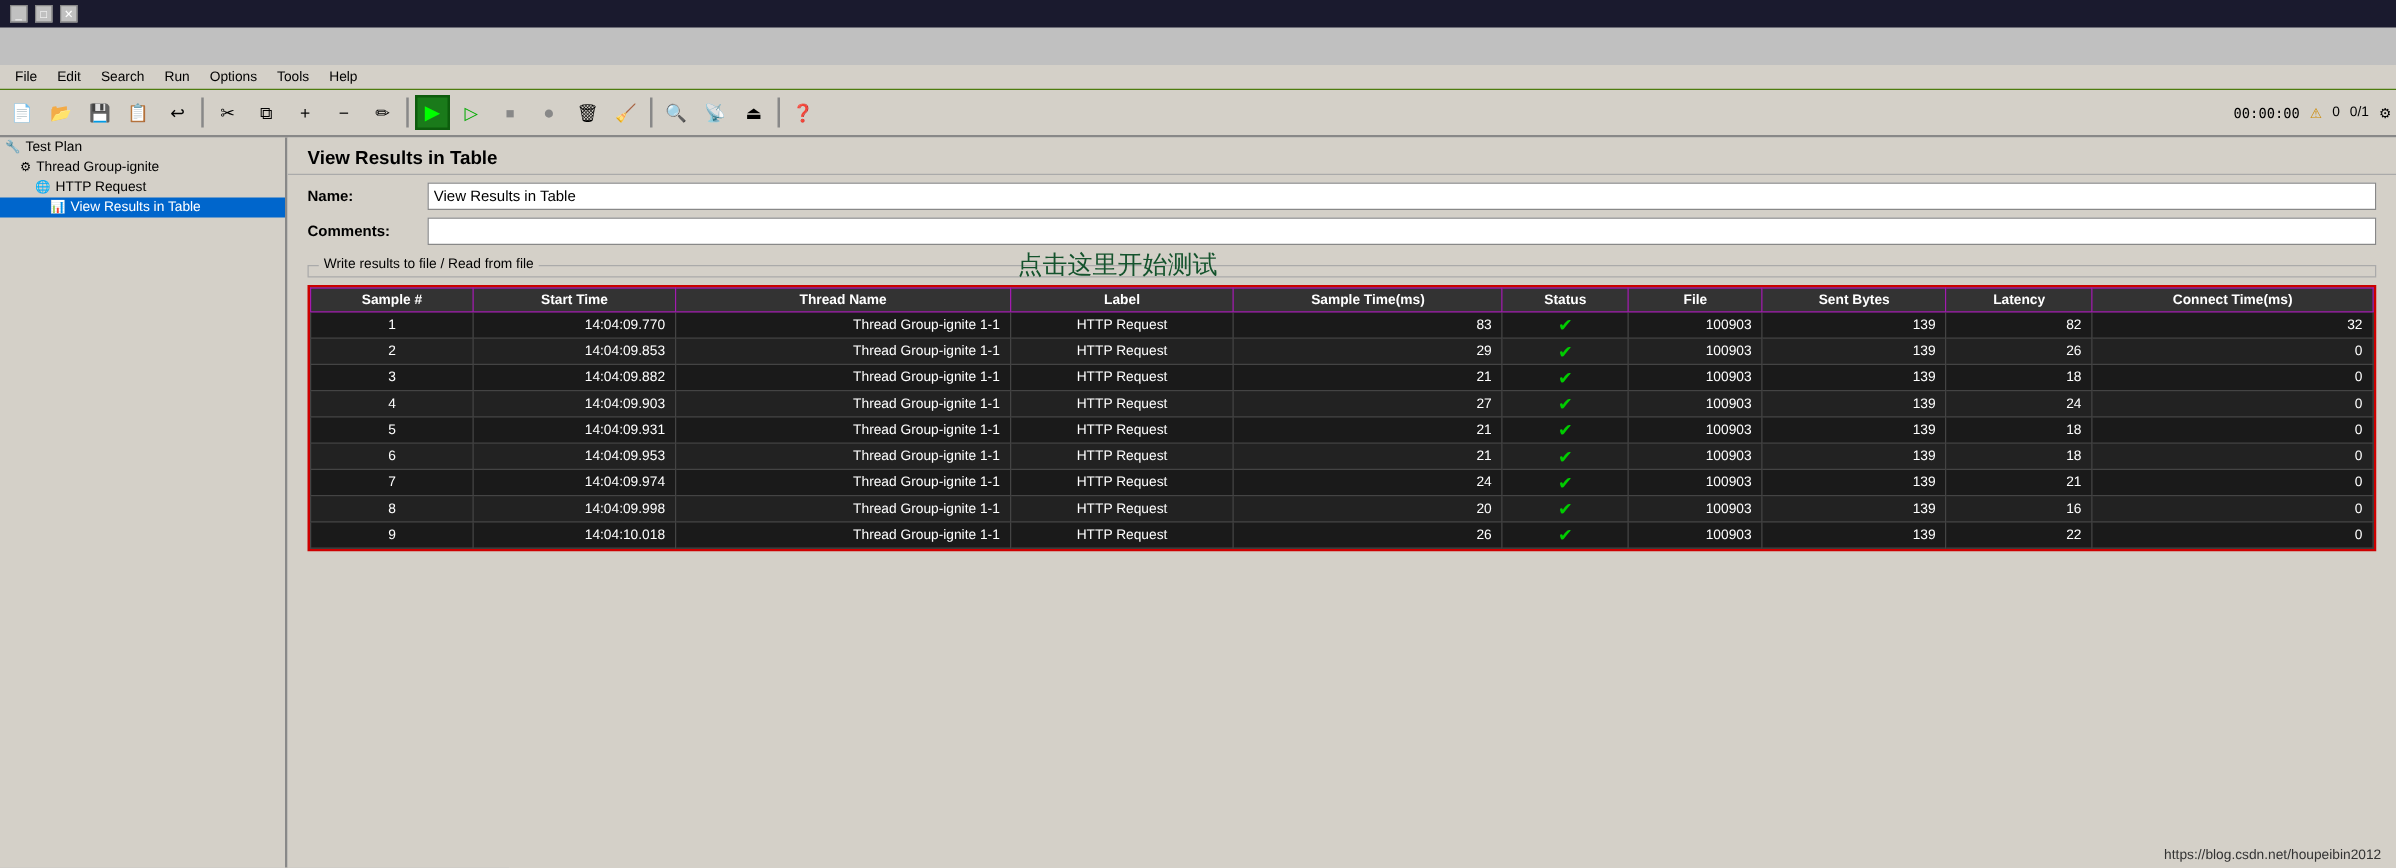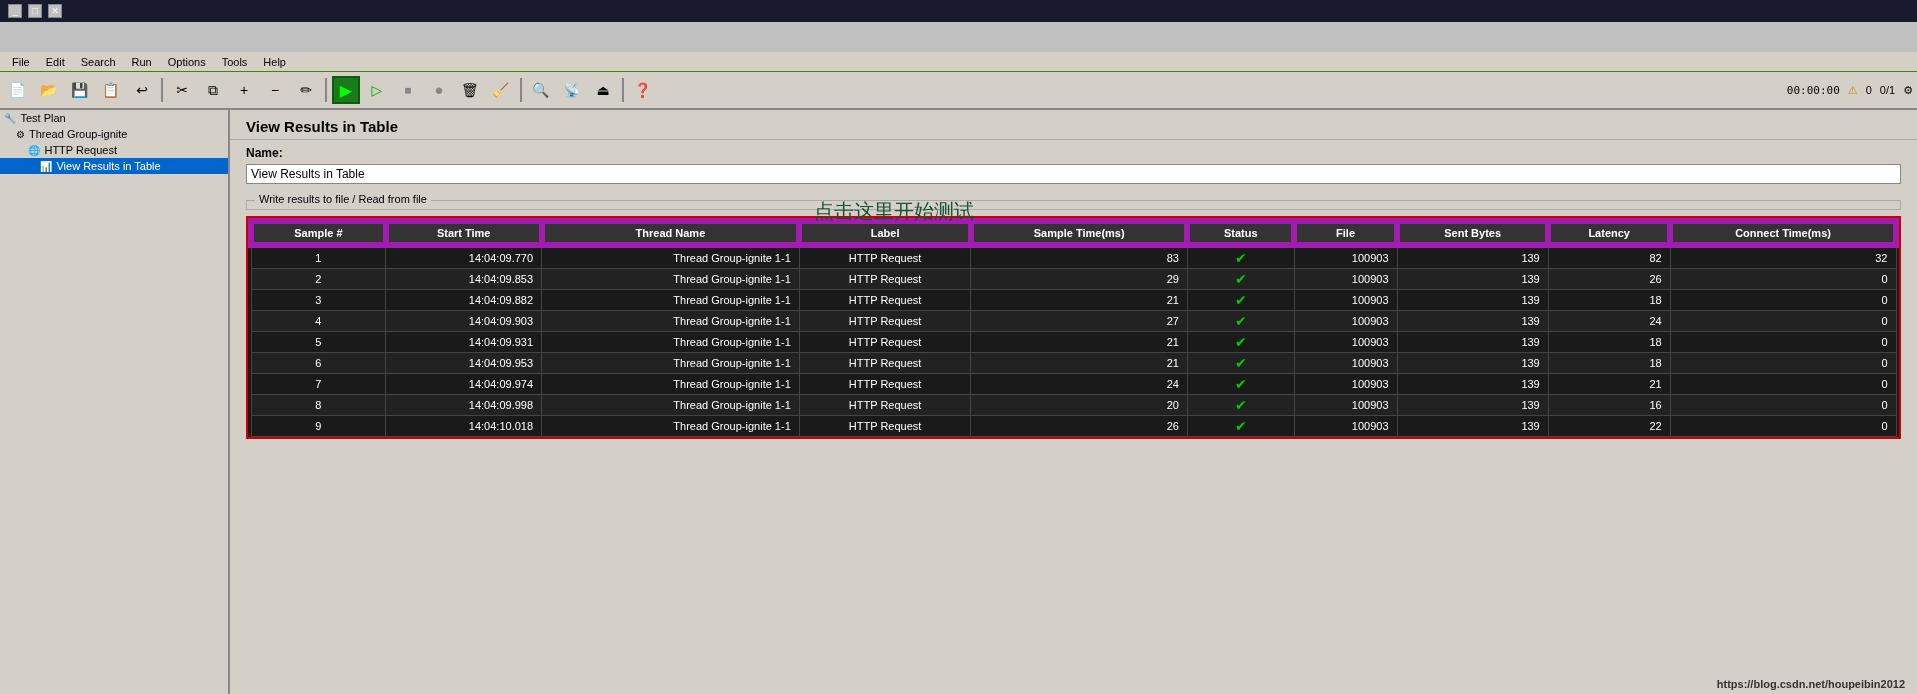--- a/index.html
+++ b/index.html
@@ -141,23 +141,23 @@
       font-weight: bold;
       padding: 8px 16px 4px;
       border-bottom: 1px solid #aaa;
     }
 
     .form-section {
       padding: 6px 16px;
     }
     .form-row {
       display: flex;
+      align-items: center;
       margin-bottom: 6px;
-      gap: 4px;
-      flex-direction: column;
+      gap: 16px;
     }
     .form-label {
       font-size: 12px;
       font-weight: bold;
       width: 80px;
     }
     .form-input {
       flex: 1;
       height: 22px;
       border: 1px solid #888;
@@ -232,21 +232,21 @@
       width: 100%;
       border-collapse: collapse;
       font-size: 11px;
       background: #1a1a1a;
       color: #fff;
     }
     .results-table th {
       background: #333;
       color: #fff;
       padding: 3px 8px;
-      border: 6px solid #a21caf;
+      border: 1px solid #a21caf;
       font-weight: bold;
       text-align: center;
       font-size: 11px;
     }
     .results-table td {
       padding: 2px 8px;
       border: 1px solid #444;
       text-align: right;
       background: #1a1a1a;
       color: #fff;
@@ -368,20 +368,24 @@
 
       <div class="top-annotation">点击这里开始测试</div>
 
       <div class="panel-title">View Results in Table</div>
 
       <div class="form-section">
         <div class="form-row">
           <span class="form-label">Name:</span>
           <input class="form-input" type="text" value="View Results in Table" style="">
         </div>
+        <div class="form-row">
+          <span class="form-label">Comments:</span>
+          <div class="form-comments"></div>
+        </div>
       </div>
 
       <div class="file-group">
         <span class="file-group-legend">Write results to file / Read from file</span>
       </div>
 
       <div class="results-container">
         <table class="results-table">
           <thead>
             <tr>
@@ -506,15 +510,15 @@
       <td>22</td>
       <td>0</td>
     </tr>
             </tbody>
         </table>
       </div>
 
 
     </div>
 
-    <div style="position:fixed; bottom:4px; right:12px; font-size:11px; color:#333;font-weight:bold;">https://blog.csdn.net/houpeibin2012</div>
+    <div style="position:fixed; bottom:4px; right:12px; font-size:11px; color:#333;">https://blog.csdn.net/houpeibin2012</div>
   </div>
 </div>
 
 </body></html>

